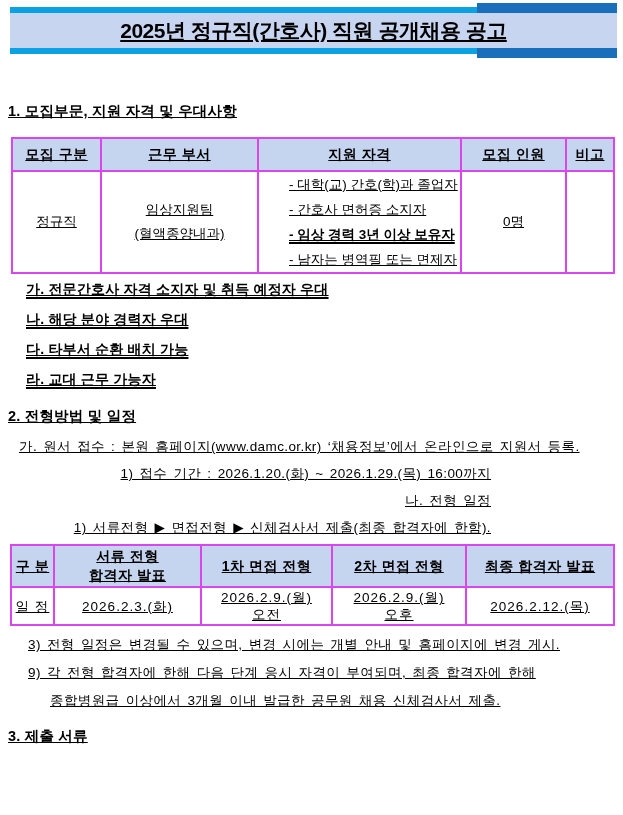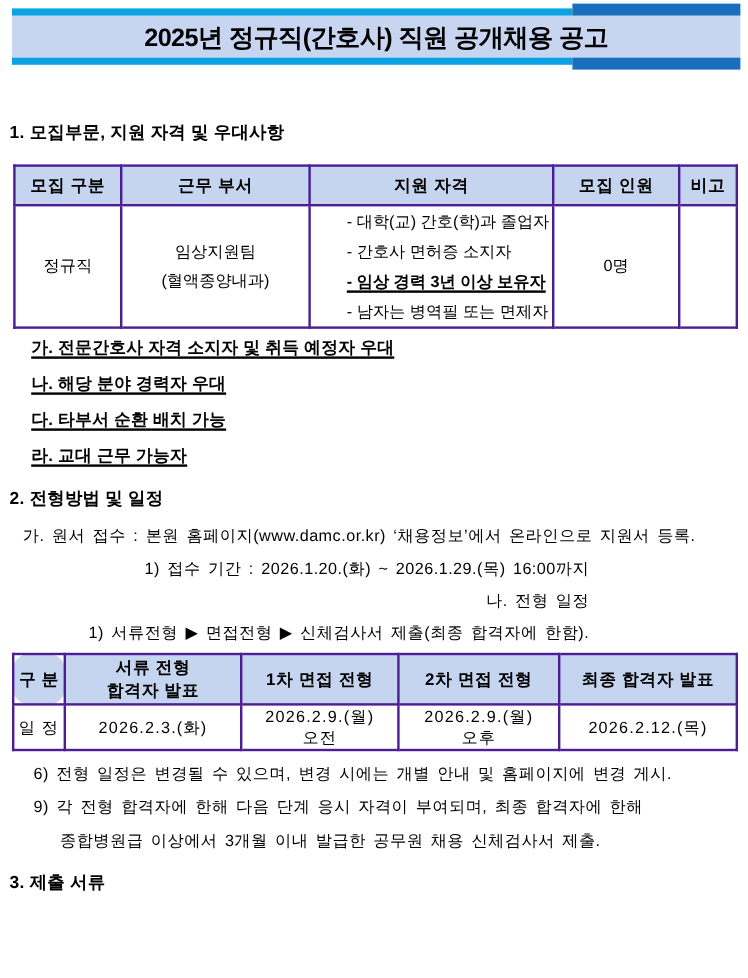--- a/index.html
+++ b/index.html
@@ -2,21 +2,21 @@
 <html><head>
 <meta charset="utf-8">
 <style>
   * { margin: 0; padding: 0; box-sizing: border-box; }
   html, body { background: #ffffff; }
   body {
     width: 623px; height: 815px;
     font-family: "Liberation Sans", "DejaVu Sans", sans-serif;
     color: #000; overflow: hidden;
   }
-  .page { padding: 3px 6px 0 8px; width: 497px; }
+  .page { padding: 3px 6px 0 8px; width: 497px; text-decoration: underline; }
 
   
   .banner { width: 607px; margin-left: 2px; }
   .strip { position: relative; height: 10px; }
   .strip .cyan { position: absolute; left: 0; width: 467px; height: 6px; background: #0ba2e4; }
   .strip.top .cyan { bottom: 0; }
   .strip.bottom .cyan { top: 0; }
   .strip .dark { position: absolute; left: 467px; right: 0; height: 10px; background: #1a6fbc; }
   .strip.top .dark { bottom: 0; }
   .strip.bottom .dark { top: 0; }
@@ -44,40 +44,40 @@
   
   .prefs { margin-left: 18px; }
   .pref-item {
     font-size: 14px; font-weight: 700; line-height: 30px; letter-spacing: 0.2px;
     text-decoration: underline; text-underline-offset: 3px; text-decoration-thickness: 1.5px;
     white-space: nowrap;
   }
 
   
   table { border-collapse: collapse; table-layout: fixed; }
-  th, td { border: 2px solid #4c1d95; text-align: center; vertical-align: middle; }
+  th, td { border: 2px solid #d946ef; text-align: center; vertical-align: middle; }
   th { background: #c5d5ef; font-size: 14px; font-weight: 700; letter-spacing: 0.5px; }
   td { font-size: 13.5px; }
   .pre { white-space: pre-line; }
 
   .t1 { margin-top: 17px; margin-left: 3px; width: 602px; }
   .t1 .c1 { width: 89px; } .t1 .c2 { width: 157px; } .t1 .c3 { width: 203px; }
   .t1 .c4 { width: 105px; } .t1 .c5 { width: 48px; }
   .t1 thead tr { height: 33px; }
   .t1 tbody tr { height: 101px; }
   .t1 .dept { line-height: 24px; }
   .t1 .quals { text-align: left; padding-left: 30px; }
   .t1 .quals div { line-height: 25px; white-space: nowrap; }
   .t1 .quals .q-strong {
     font-weight: 700; text-decoration: underline;
     text-underline-offset: 3px; text-decoration-thickness: 1.5px;
   }
 
   .t2 { margin-top: 3px; margin-left: 2px; width: 603px; }
-  .t2 .c1 { width: 43px; border-radius: 13px; } .t2 .c2 { width: 147px; } .t2 .c3 { width: 131px; }
+  .t2 .c1 { width: 43px; } .t2 .c2 { width: 147px; } .t2 .c3 { width: 131px; }
   .t2 .c4 { width: 134px; } .t2 .c5 { width: 148px; }
   .t2 thead tr { height: 42px; }
   .t2 tbody tr { height: 38px; }
   .t2 th { line-height: 19px; }
   .t2 td { letter-spacing: 1px; line-height: 17px; }
 </style>
 </head>
 <body>
 
 <div class="page">
@@ -157,21 +157,21 @@
         <td class="pre">2026.2.9.(월)
 오전</td>
         <td class="pre">2026.2.9.(월)
 오후</td>
         <td class="pre">2026.2.12.(목)</td>
       </tr>
     </tbody>
   </table>
 
   <div class="post-lines">
-    <div class="line indent-num">6) 전형 일정은 변경될 수 있으며, 변경 시에는 개별 안내 및 홈페이지에 변경 게시.</div>
+    <div class="line indent-num">3) 전형 일정은 변경될 수 있으며, 변경 시에는 개별 안내 및 홈페이지에 변경 게시.</div>
     <div class="line indent-num">9) 각 전형 합격자에 한해 다음 단계 응시 자격이 부여되며, 최종 합격자에 한해</div>
     <div class="line indent-cont">종합병원급 이상에서 3개월 이내 발급한 공무원 채용 신체검사서 제출.</div>
   </div>
 
   <div class="h-sec h3">3. 제출 서류</div>
 
 
 </div>
 
 </body></html>

